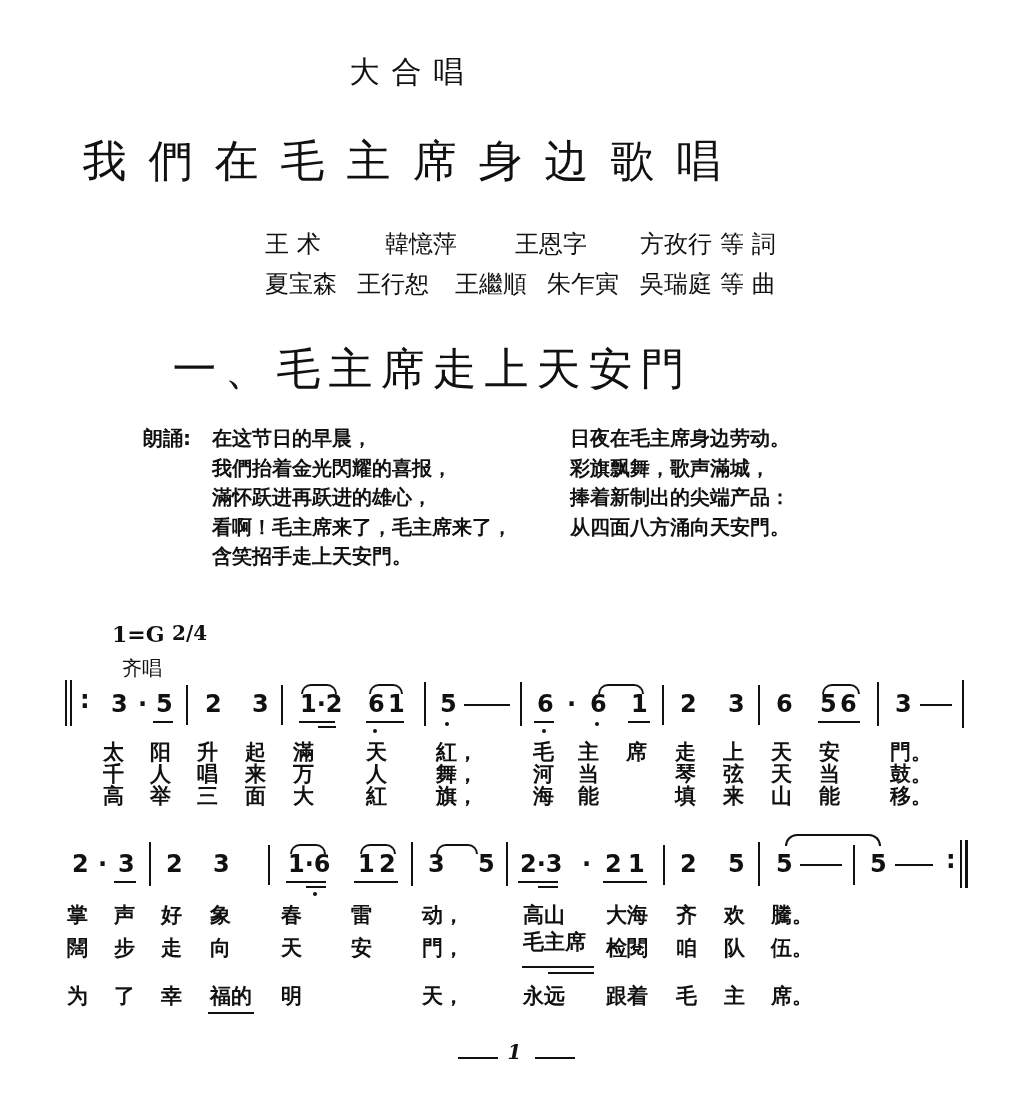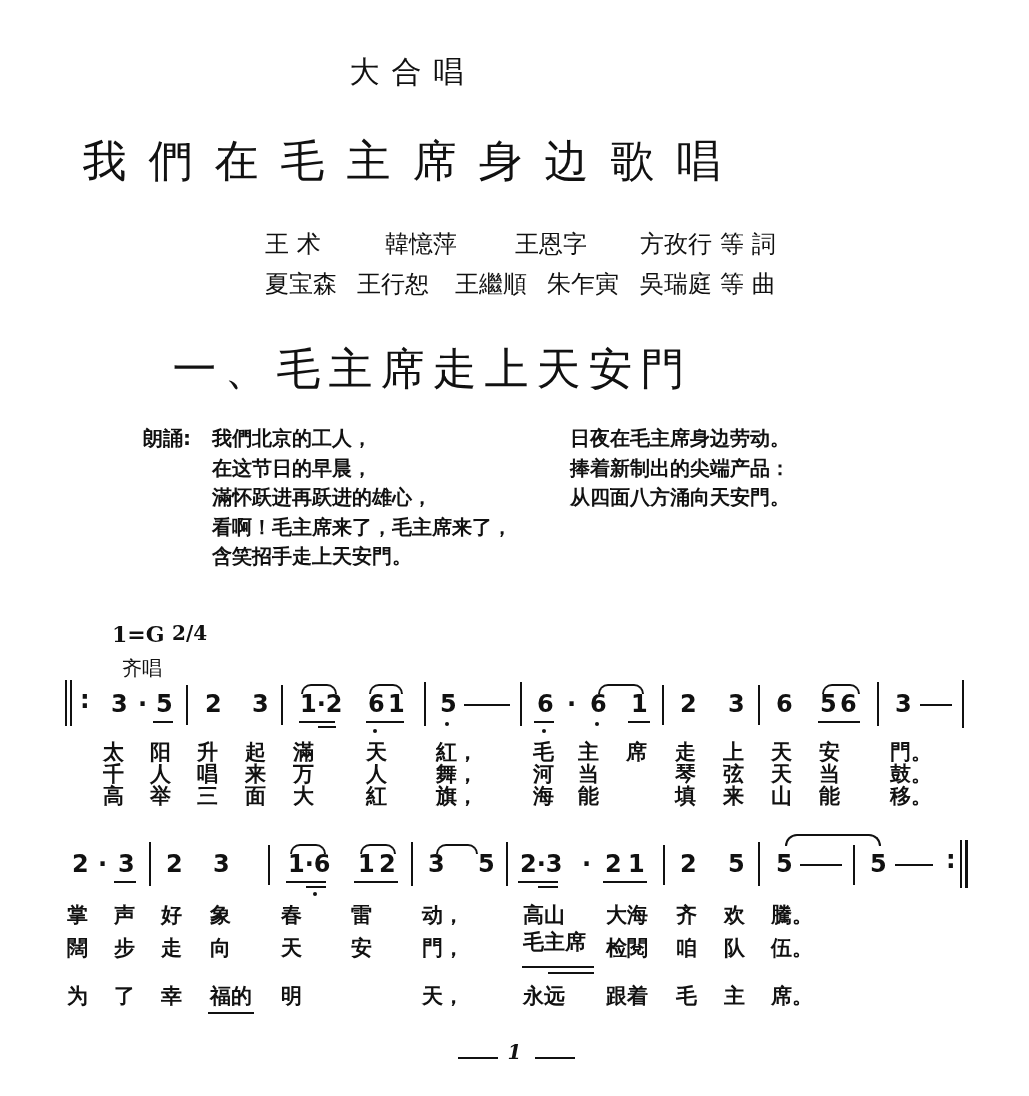--- a/index.html
+++ b/index.html
@@ -53,28 +53,29 @@
   <span style="left:190px">王繼順</span>
   <span style="left:282px">朱乍寅</span>
   <span style="left:375px">吳瑞庭</span>
   <span style="left:455px">等 曲</span>
 </div>
 
 <div class="center" id="section-title">一、毛主席走上天安門</div>
 
 <div class="recit" id="recit-label">朗誦:</div>
 <div class="recit" id="recit-left">
-  <div>我們北京的工人，</div>
   <div>在这节日的早晨，</div>
+  <div>我們抬着金光閃耀的喜报，</div>
   <div>滿怀跃进再跃进的雄心，</div>
   <div>看啊！毛主席来了，毛主席来了，</div>
   <div>含笑招手走上天安門。</div>
 </div>
 <div class="recit" id="recit-right">
   <div>日夜在毛主席身边劳动。</div>
+  <div>彩旗飘舞，歌声滿城，</div>
   <div>捧着新制出的尖端产品：</div>
   <div>从四面八方涌向天安門。</div>
 </div>
 
 <div class="abs" id="key-sig">1=G</div>
 <div class="abs" id="time-sig">2/4</div>
 <div class="abs" id="voice-mark">齐唱</div>
 
 <div class="notes" style="left:0; top:680px; width:1029px;">
 

